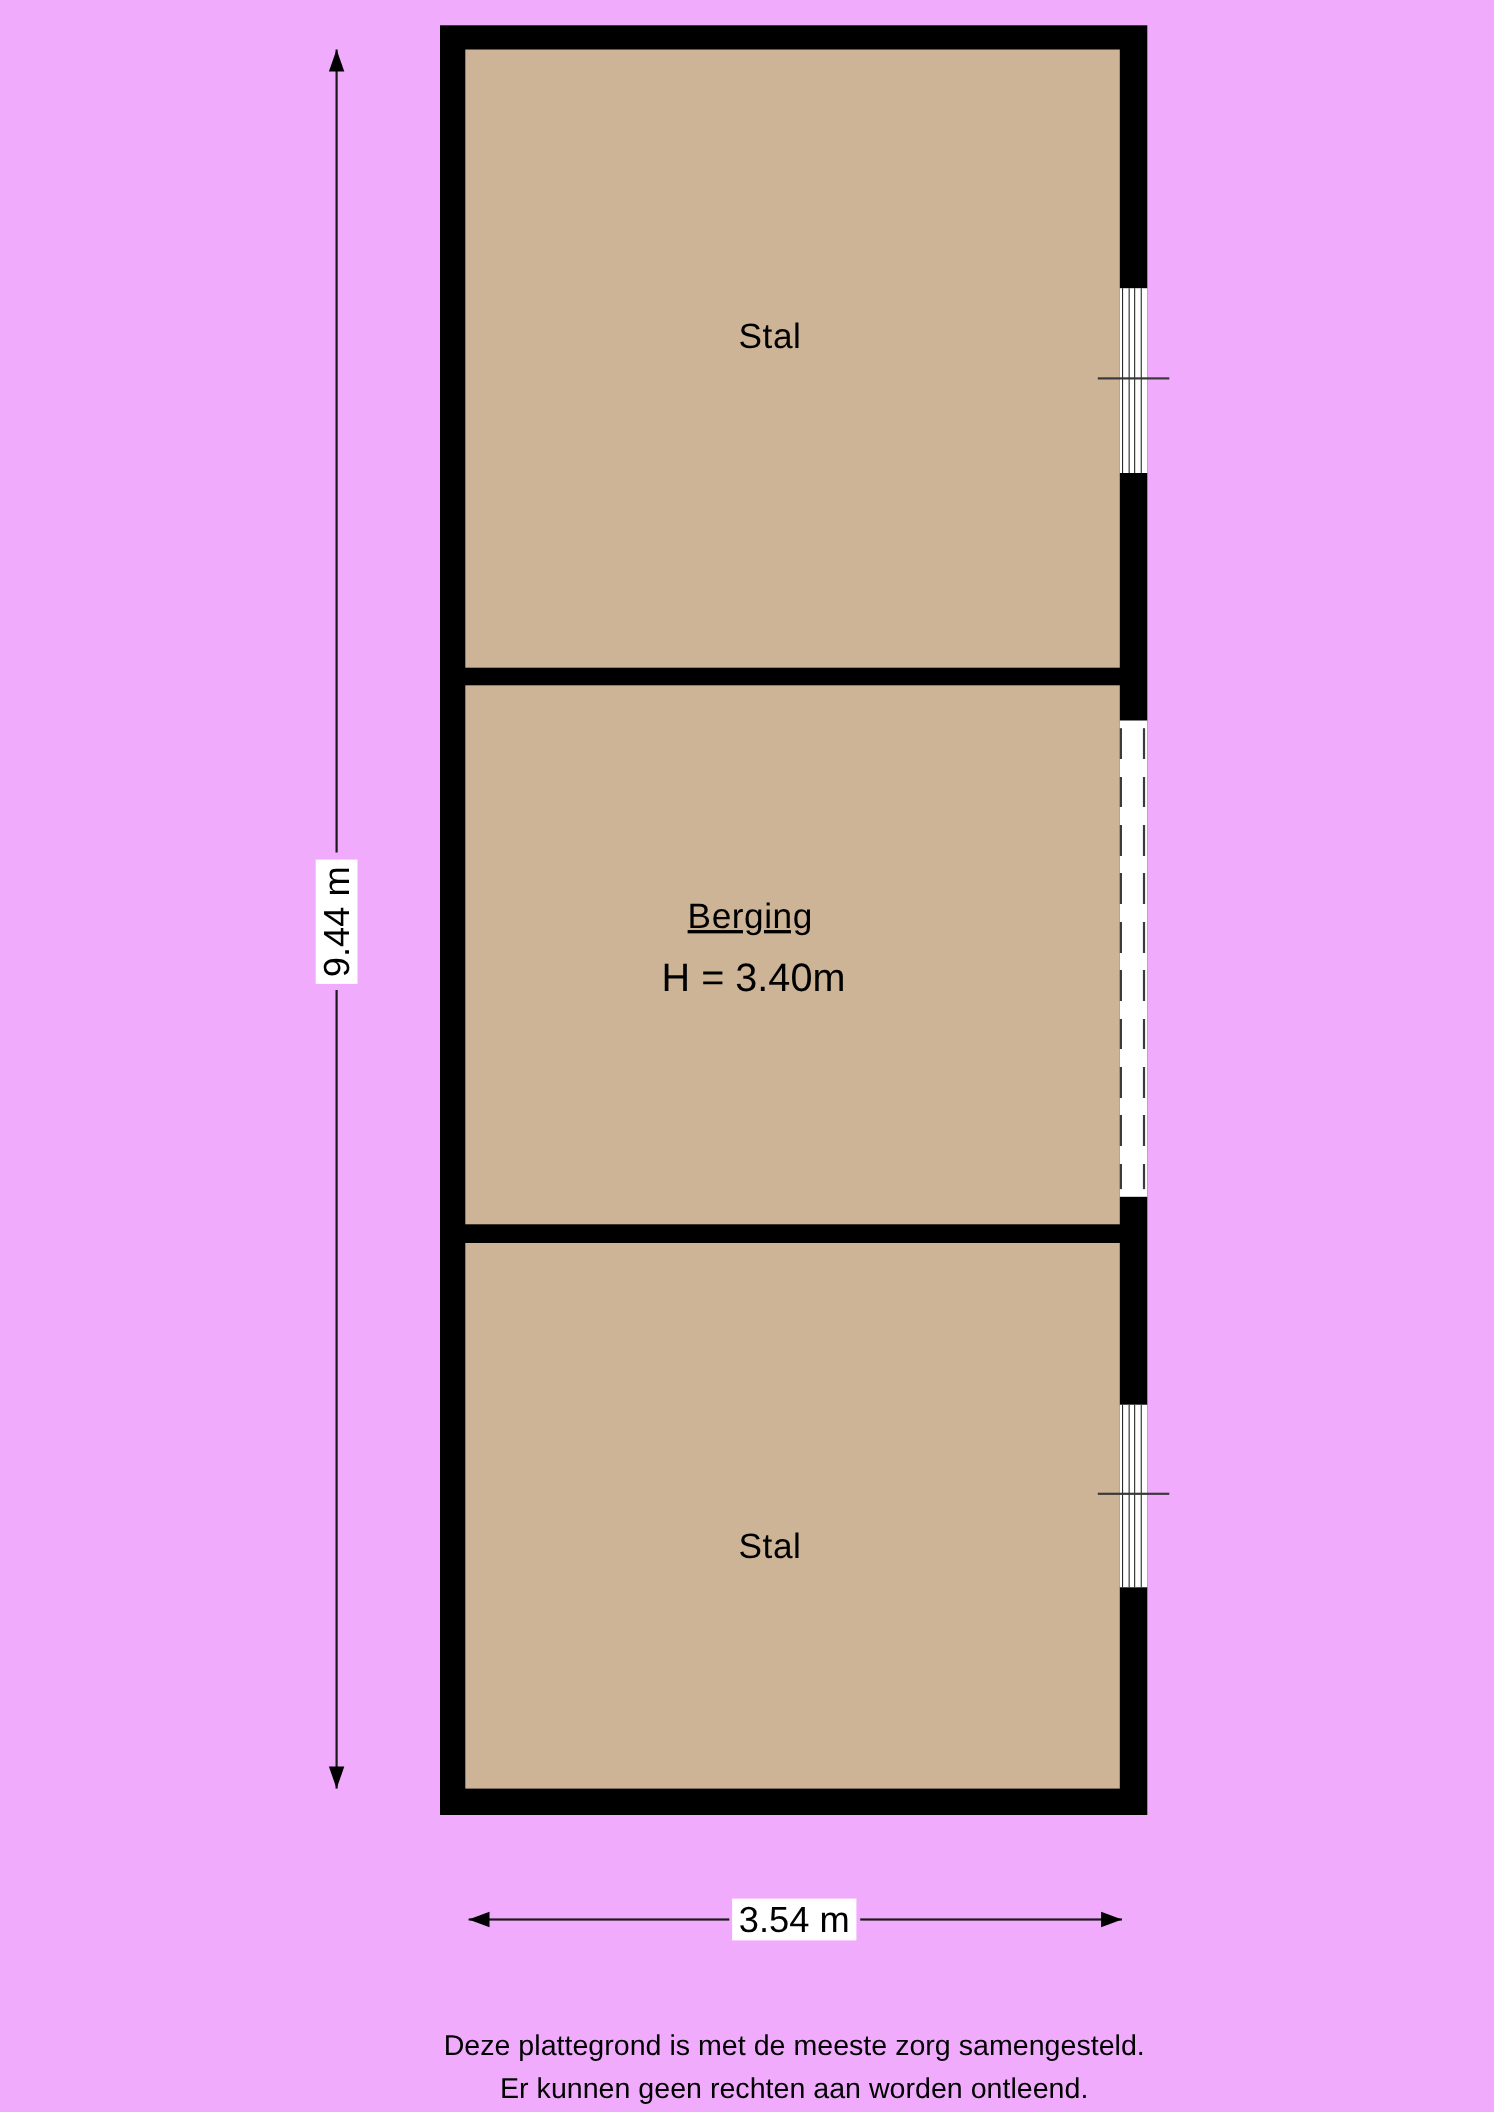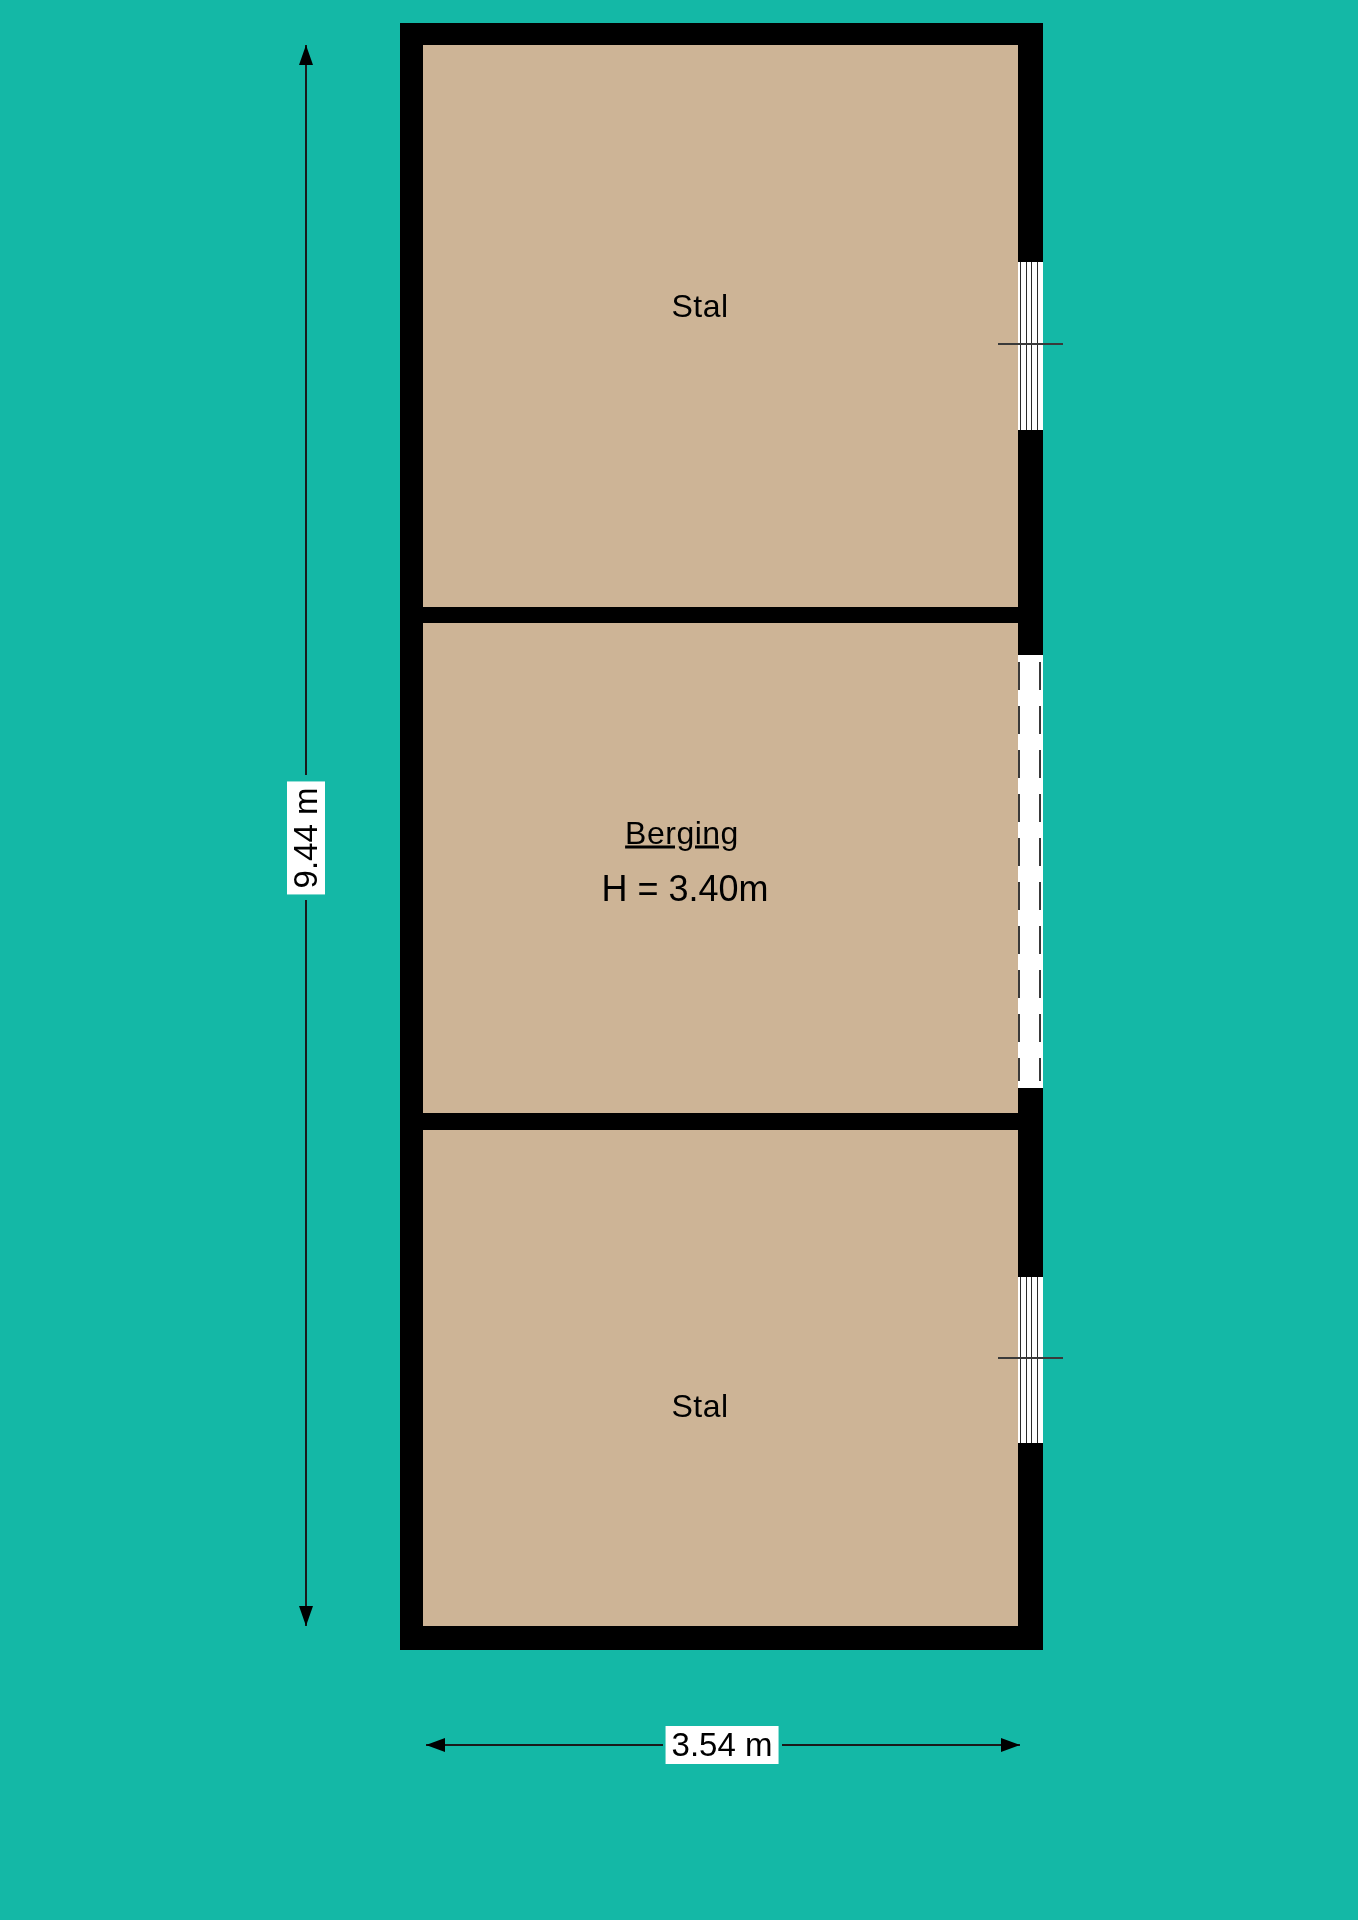--- a/index.html
+++ b/index.html
@@ -5,21 +5,21 @@
   html, body {
     margin: 0;
     padding: 0;
     background: #ffffff;
     font-family: "Liberation Sans", sans-serif;
   }
   .canvas {
     position: relative;
     width: 1358px;
     height: 1920px;
-    background: #14b8a6;
+    background: #f0abfc;
     overflow: hidden;
     color: #000;
   }
   .abs { position: absolute; }
 
   
   .building {
     left: 400px; top: 23px;
     width: 643px; height: 1627px;
     background: var(--wall, #000);
@@ -190,14 +190,18 @@
   <div class="abs arrow up"></div>
   <div class="abs arrow down"></div>
   <div class="abs dim-label v">9.44 m</div>
 
   <div class="abs dim-seg hseg s1"></div>
   <div class="abs dim-seg hseg s2"></div>
   <div class="abs arrow left"></div>
   <div class="abs arrow right"></div>
   <div class="abs dim-label h">3.54 m</div>
 
+  <div class="abs footer">
+    <div>Deze plattegrond is met de meeste zorg samengesteld.</div>
+    <div>Er kunnen geen rechten aan worden ontleend.</div>
+  </div>
 
 </div>
 
 </body></html>

